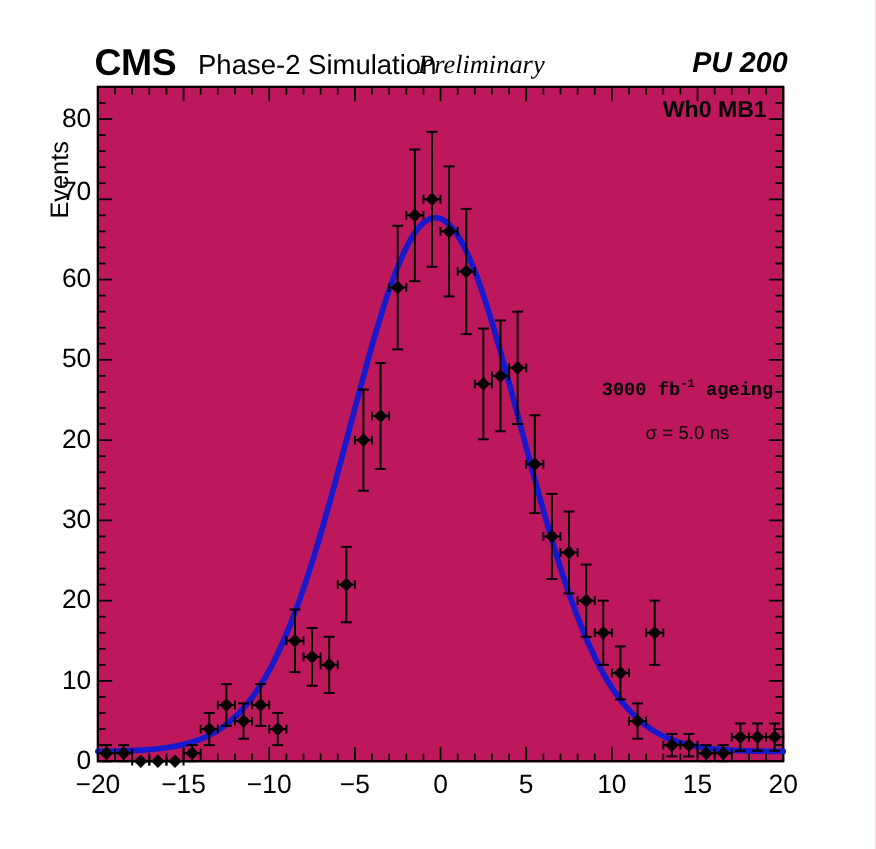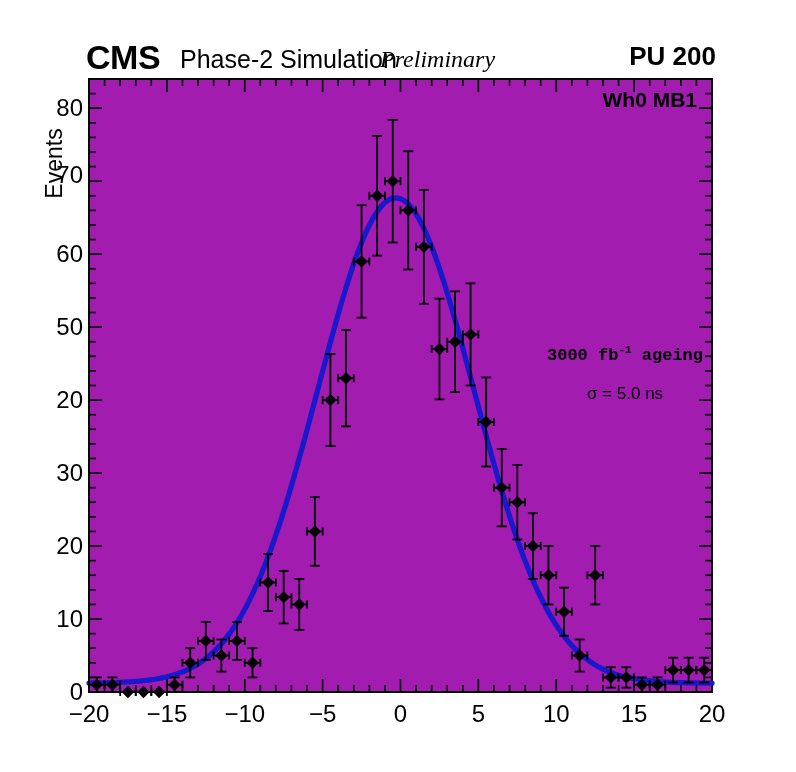--- a/index.html
+++ b/index.html
@@ -4,24 +4,24 @@
 <style>
   html,body{margin:0;padding:0;background:#ffffff;}
   body{width:796px;height:772px;font-family:"Liberation Sans",sans-serif;color:#000;overflow:hidden;}
   #root{position:relative;width:796px;height:772px;}
 
   
   .hdr{position:absolute;left:0;top:0;width:796px;height:78px;}
   .cms{position:absolute;left:86px;top:40px;font-size:34px;font-weight:bold;letter-spacing:-0.5px;line-height:1;}
   .phase2{position:absolute;left:180px;top:47px;font-size:25px;font-weight:normal;line-height:1;}
   .prelim{position:absolute;left:380px;top:47px;font-size:24px;font-style:italic;font-family:"Liberation Serif",serif;line-height:1;}
-  .pu{position:absolute;right:80px;top:43px;font-size:26px;font-weight:bold;line-height:1;}
+  .pu{position:absolute;right:80px;top:43px;font-size:26px;font-weight:bold;line-height:1;font-style:italic;}
 
   
-  .frame{position:absolute;left:88px;top:78px;width:625px;height:615px;border:2px solid #000;box-sizing:border-box;background:#a21caf;}
+  .frame{position:absolute;left:88px;top:78px;width:625px;height:615px;border:2px solid #000;box-sizing:border-box;background:#be185d;}
   .whlabel{position:absolute;right:14px;top:8px;font-size:21px;font-weight:bold;}
 
   .ann1{position:absolute;left:535px;top:264px;transform:translateX(-50%);font-family:Liberation Mono, monospace;font-weight:bold;font-size:17px;white-space:nowrap;}
   .ann1 sup{font-size:11px;vertical-align:super;}
   .ann2{position:absolute;left:535px;top:304px;transform:translateX(-50%);font-size:17px;white-space:nowrap;text-align:center;}
 
   
   .ylab{position:absolute;left:-6px;top:150px;width:120px;text-align:center;font-size:23px;
         transform:rotate(-90deg);transform-origin:center center;}
   .xlab{position:absolute;left:0;top:735px;width:796px;text-align:center;font-size:23px;}

